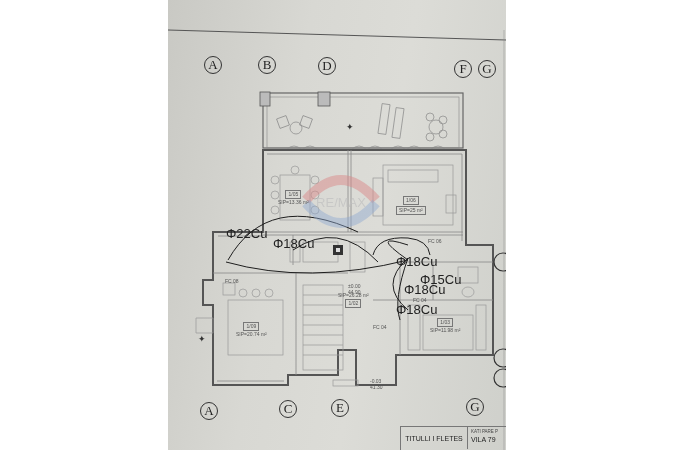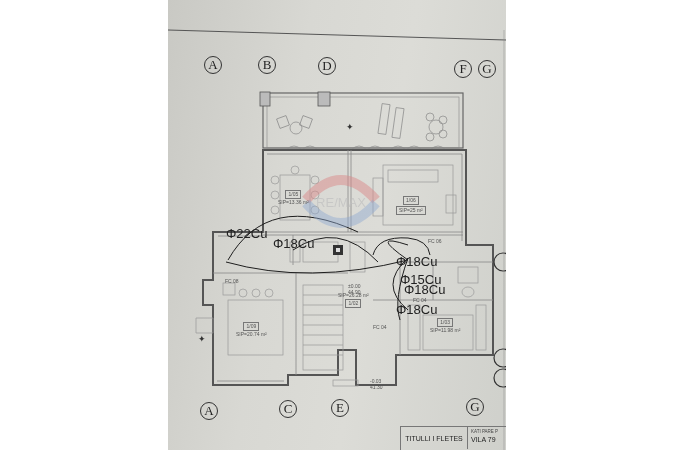--- a/index.html
+++ b/index.html
@@ -177,21 +177,21 @@
     <span>SIP=20.74 m²</span>
   </div>
   <div class="room" style="left:262px;top:318px;">
     <span class="num">1/03</span><br>
     <span>SIP=11.98 m²</span>
   </div>
 
   <div class="lbl" style="left:58px;top:226px;">Φ22Cu</div>
   <div class="lbl" style="left:105px;top:236px;">Φ18Cu</div>
   <div class="lbl" style="left:228px;top:254px;">Φ18Cu</div>
-  <div class="lbl" style="left:232px;top:272px;">Φ15Cu</div>
+  <div class="lbl" style="left:252px;top:272px;">Φ15Cu</div>
   <div class="lbl" style="left:236px;top:282px;">Φ18Cu</div>
   <div class="lbl" style="left:228px;top:302px;">Φ18Cu</div>
 
   <div class="lbl sm" style="left:260px;top:238px;">FC 06</div>
   <div class="lbl sm" style="left:57px;top:278px;">FC 08</div>
   <div class="lbl sm" style="left:245px;top:297px;">FC 04</div>
   <div class="lbl sm" style="left:205px;top:324px;">FC 04</div>
 
   <div class="lbl sm" style="left:180px;top:283px;line-height:6px;">
     <span>±0.00</span><br>

